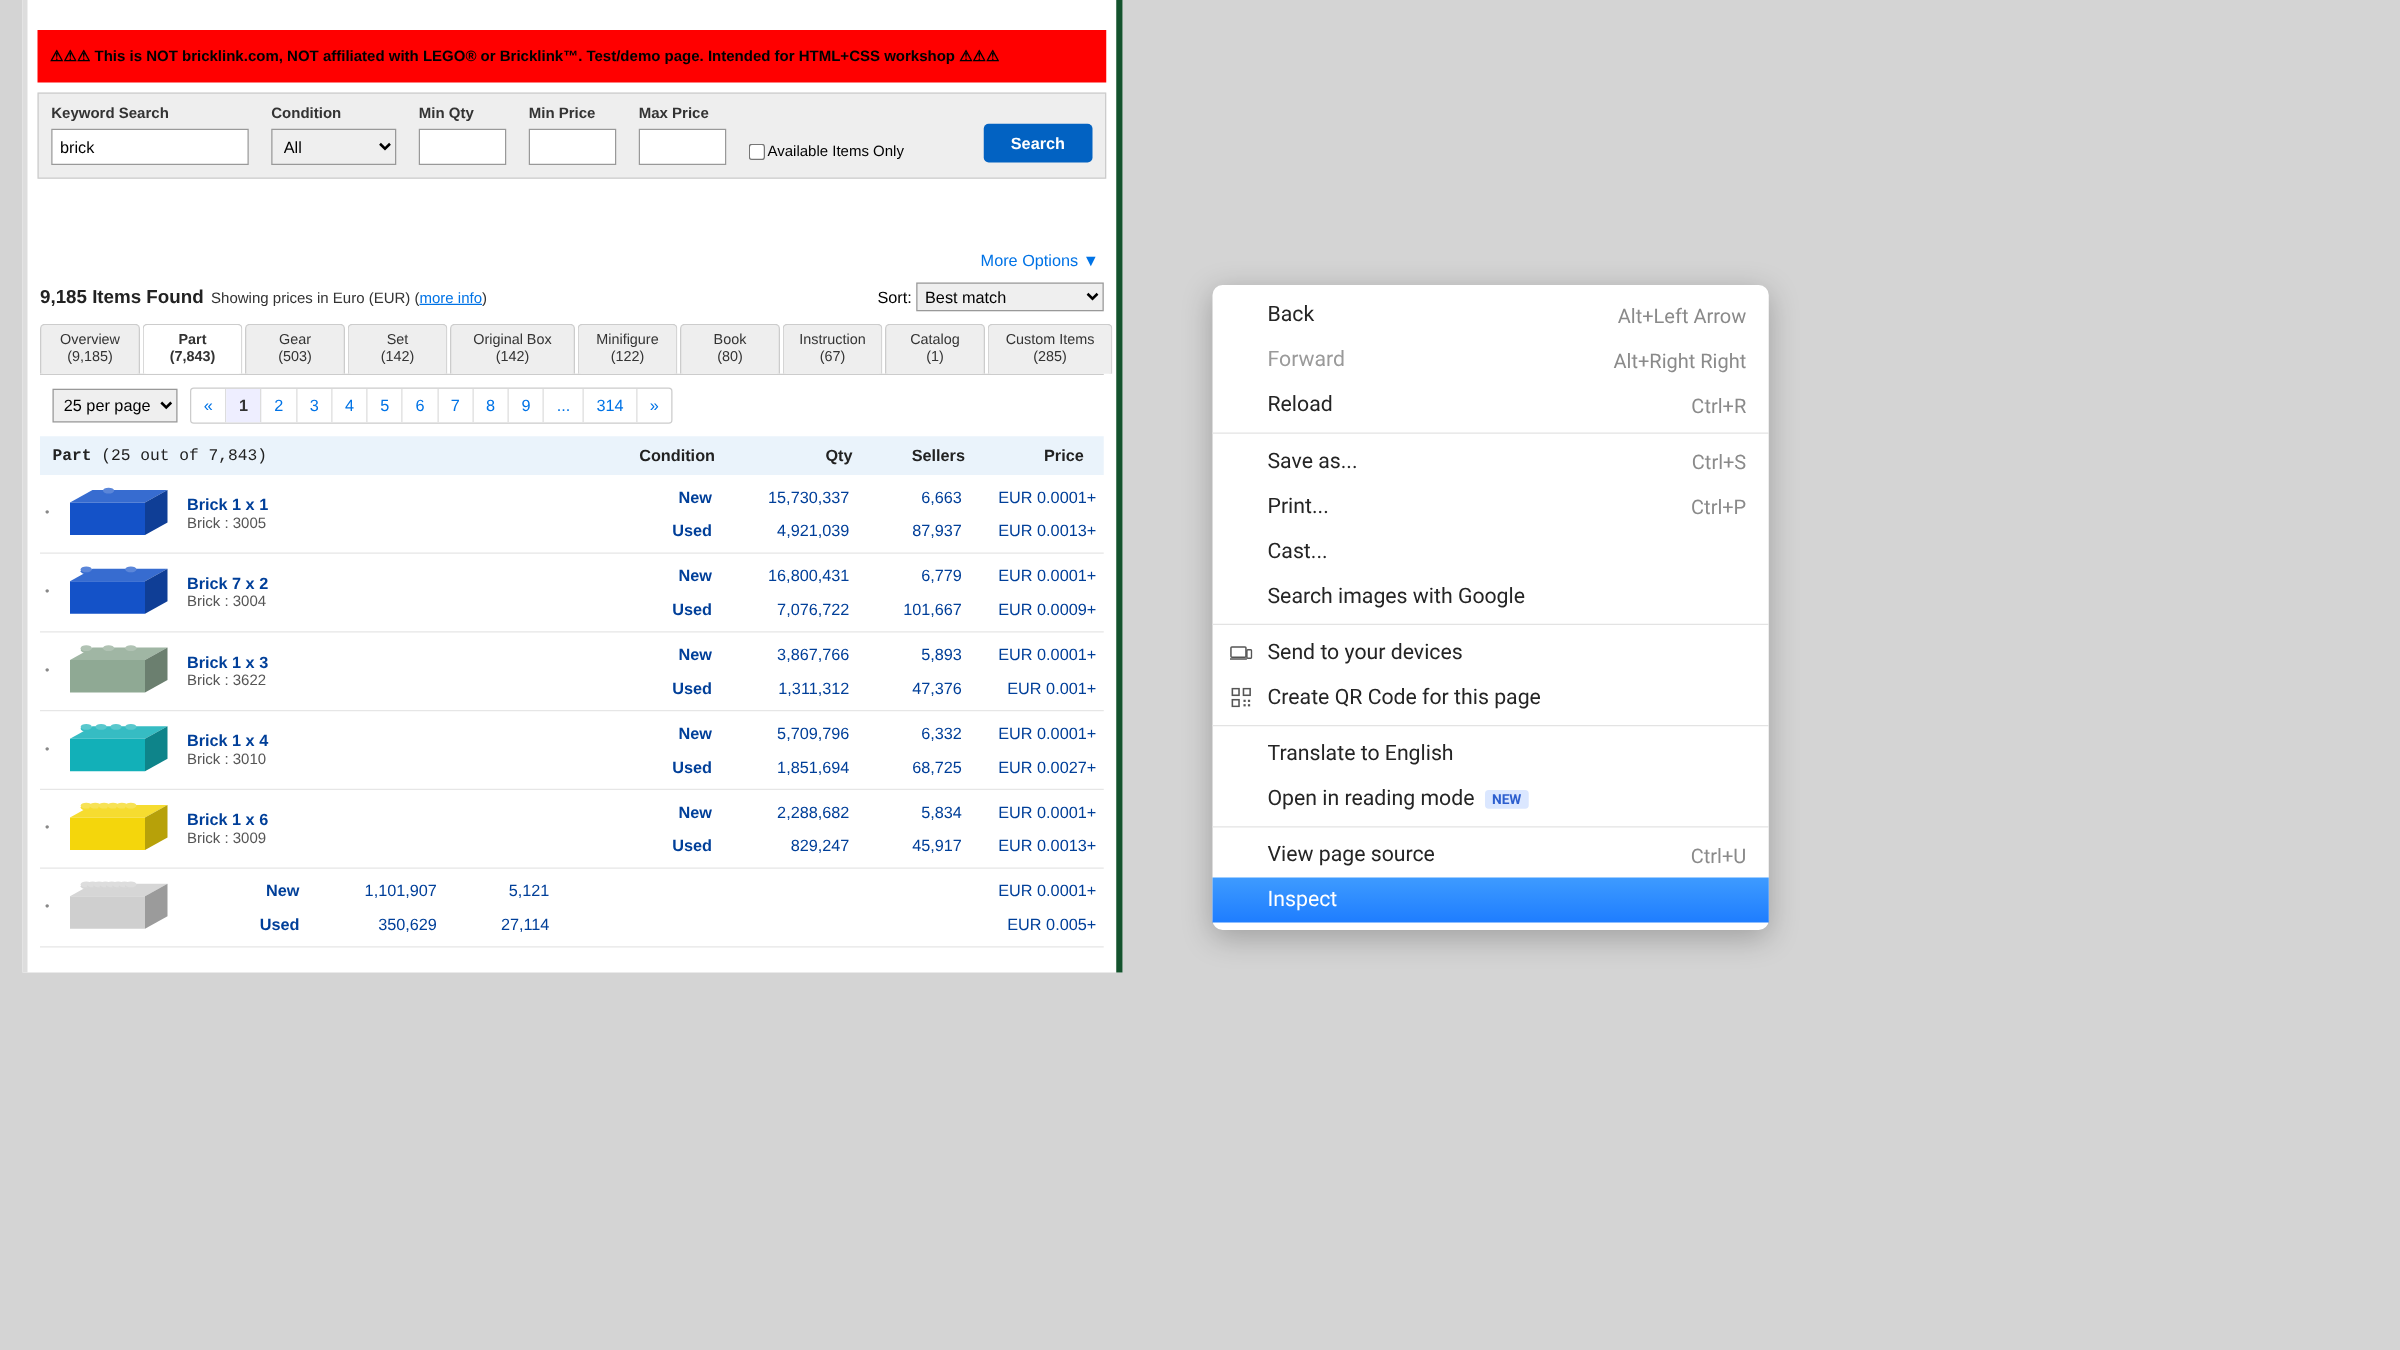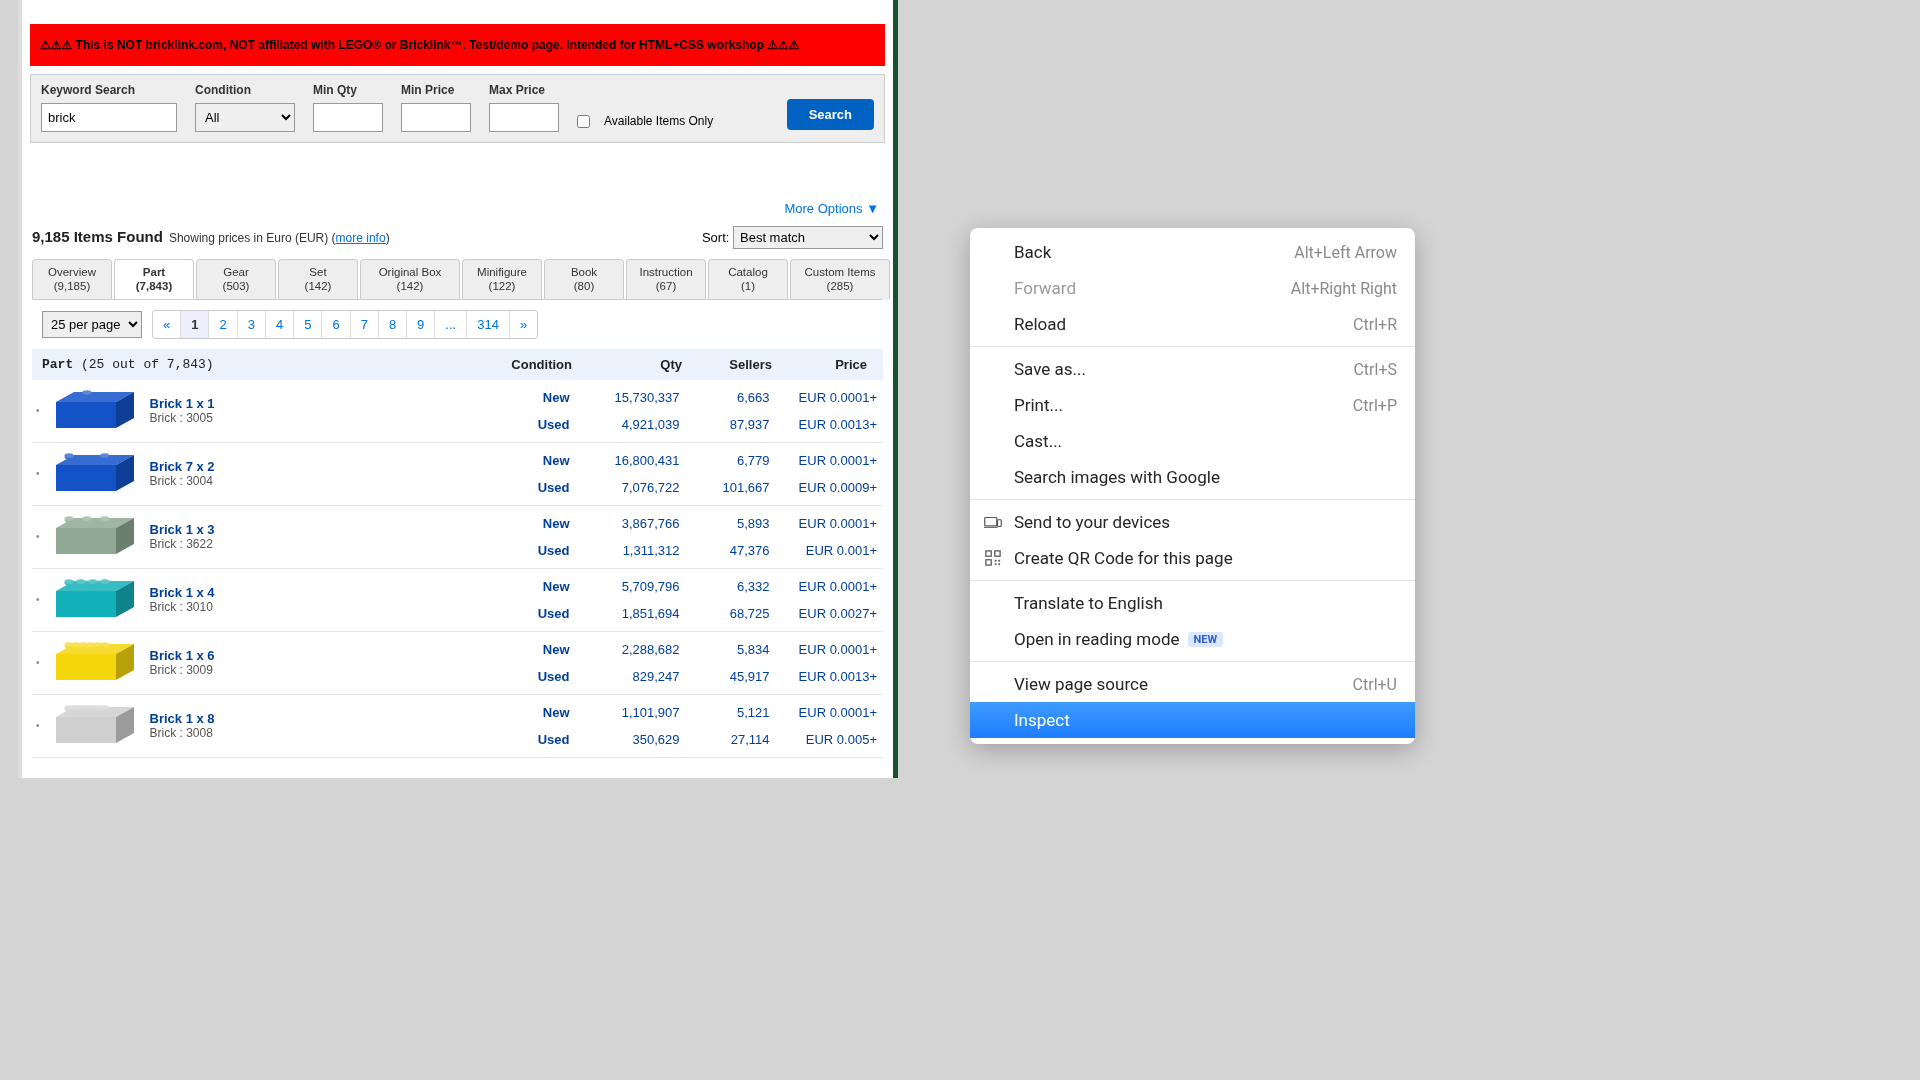--- a/index.html
+++ b/index.html
@@ -3,24 +3,24 @@
 <meta charset="utf-8">
 <style>
 * { box-sizing: border-box; margin: 0; padding: 0; }
 body { font-family: Arial, Helvetica, sans-serif; background: #d4d4d4; width: 1920px; height: 1080px; overflow: hidden; position: relative; }
 .page-wrap { position: absolute; left: 18px; top: 0; width: 880px; background: #fff; border-left: 4px solid #ddd; border-right: 5px solid #14532d; padding-bottom: 20px; }
 .banner { background: #f00; color: #000; font-weight: bold; font-size: 12px; padding: 14px 10px; margin: 24px 8px 8px 8px; }
 .search-bar { background: #eee; border: 1px solid #ccc; margin: 0 8px; padding: 8px 10px 10px 10px; display: flex; gap: 18px; align-items: flex-end; }
 .search-field label { display: block; font-size: 12px; font-weight: bold; color: #333; margin-bottom: 6px; }
 .search-field input[type=text] { border: 1px solid #999; padding: 6px; font-size: 13px; }
 .search-field select { border: 1px solid #999; padding: 5px; font-size: 13px; }
-#kw { width: 136px; }
+#kw { width: 158px; }
 #cond { width: 100px; }
 .narrow { width: 70px; }
-.avail { font-size: 12px; display:flex; align-items:center; gap:14px; margin-bottom:4px;}
+.avail { font-size: 12px; display:flex; align-items:center; gap:2px; margin-bottom:4px;}
 .search-btn { background: #0262c2; color: #fff; border: none; border-radius: 4px; padding: 8px 22px; font-weight: bold; font-size: 13px; cursor: pointer; margin-left: auto; margin-bottom:2px;}
 .more-opts { text-align: right; color: #0073e6; font-size: 13px; padding: 10px 14px 6px 0; cursor: pointer; margin-top: 48px; }
 .results-head { display: flex; align-items: baseline; padding: 4px 10px 6px 10px; }
 .results-count { font-weight: bold; font-size: 15px; color: #222; }
 .results-sub { font-size: 12px; color: #333; margin-left: 6px; }
 .results-sub a { color: #0073e6; text-decoration: underline; }
 .sort-wrap { margin-left: auto; font-size: 13px; }
 .sort-wrap select { border: 1px solid #999; padding: 2px; font-size: 13px; width: 150px; }
 .tabs { display: flex; gap: 2px; margin: 4px 10px 0 10px; }
 .tab { background: #eee; border: 1px solid #ccc; border-bottom: none; border-radius: 4px 4px 0 0; padding: 5px 10px; font-size: 11.5px; text-align: center; color: #333; cursor: pointer; flex: 0 0 auto; min-width: 80px; line-height: 1.25; }
@@ -340,24 +340,20 @@
             <ellipse cx="39.4" cy="10" rx="4.5" ry="2.3" fill="#d6d6d6"></ellipse>
             <ellipse cx="39.4" cy="8.5" rx="4.5" ry="2.3" fill="#dddddd"></ellipse>
             <ellipse cx="44.5" cy="10" rx="4.5" ry="2.3" fill="#d6d6d6"></ellipse>
             <ellipse cx="44.5" cy="8.5" rx="4.5" ry="2.3" fill="#dddddd"></ellipse>
             <ellipse cx="49.599999999999994" cy="10" rx="4.5" ry="2.3" fill="#d6d6d6"></ellipse>
             <ellipse cx="49.599999999999994" cy="8.5" rx="4.5" ry="2.3" fill="#dddddd"></ellipse>
             <ellipse cx="54.699999999999996" cy="10" rx="4.5" ry="2.3" fill="#d6d6d6"></ellipse>
             <ellipse cx="54.699999999999996" cy="8.5" rx="4.5" ry="2.3" fill="#dddddd"></ellipse>
           </svg>
         </div>
-        <div class="meta">
-          <div class="name">Brick 1 x 8</div>
-          <div class="sub">Brick : 3008</div>
-        </div>
         <div class="vals">
           <div class="valrow">
             <span class="c">New</span>
             <span class="q">1,101,907</span>
             <span class="s">5,121</span>
             <span class="p">EUR 0.0001+</span>
           </div>
           <div class="valrow">
             <span class="c">Used</span>
             <span class="q">350,629</span>

